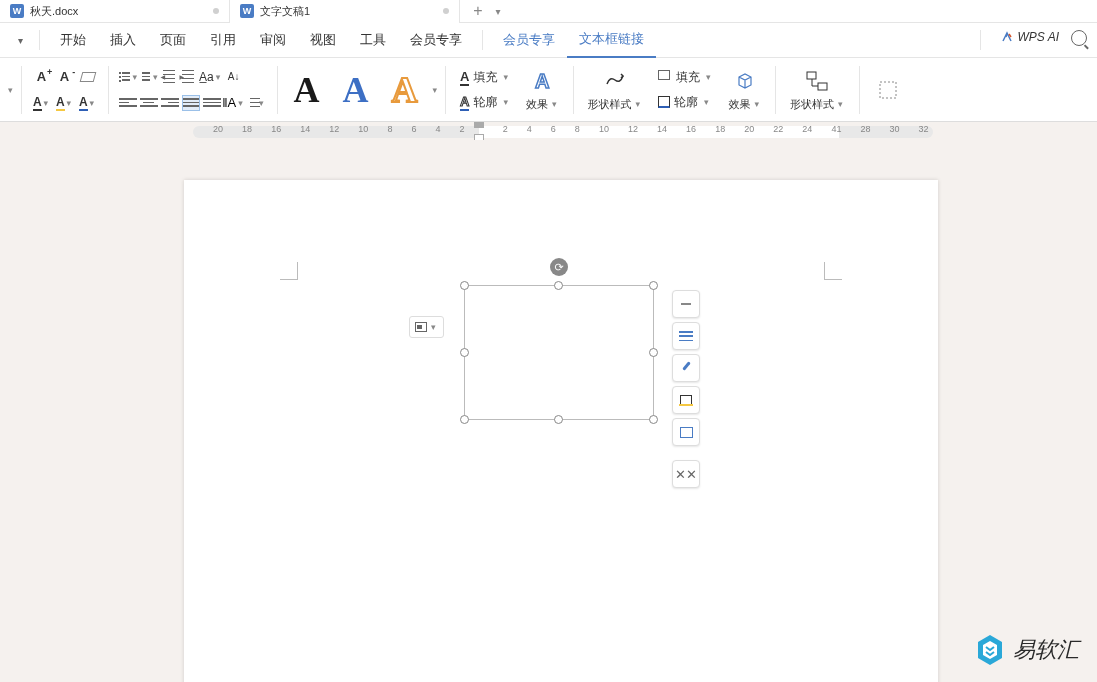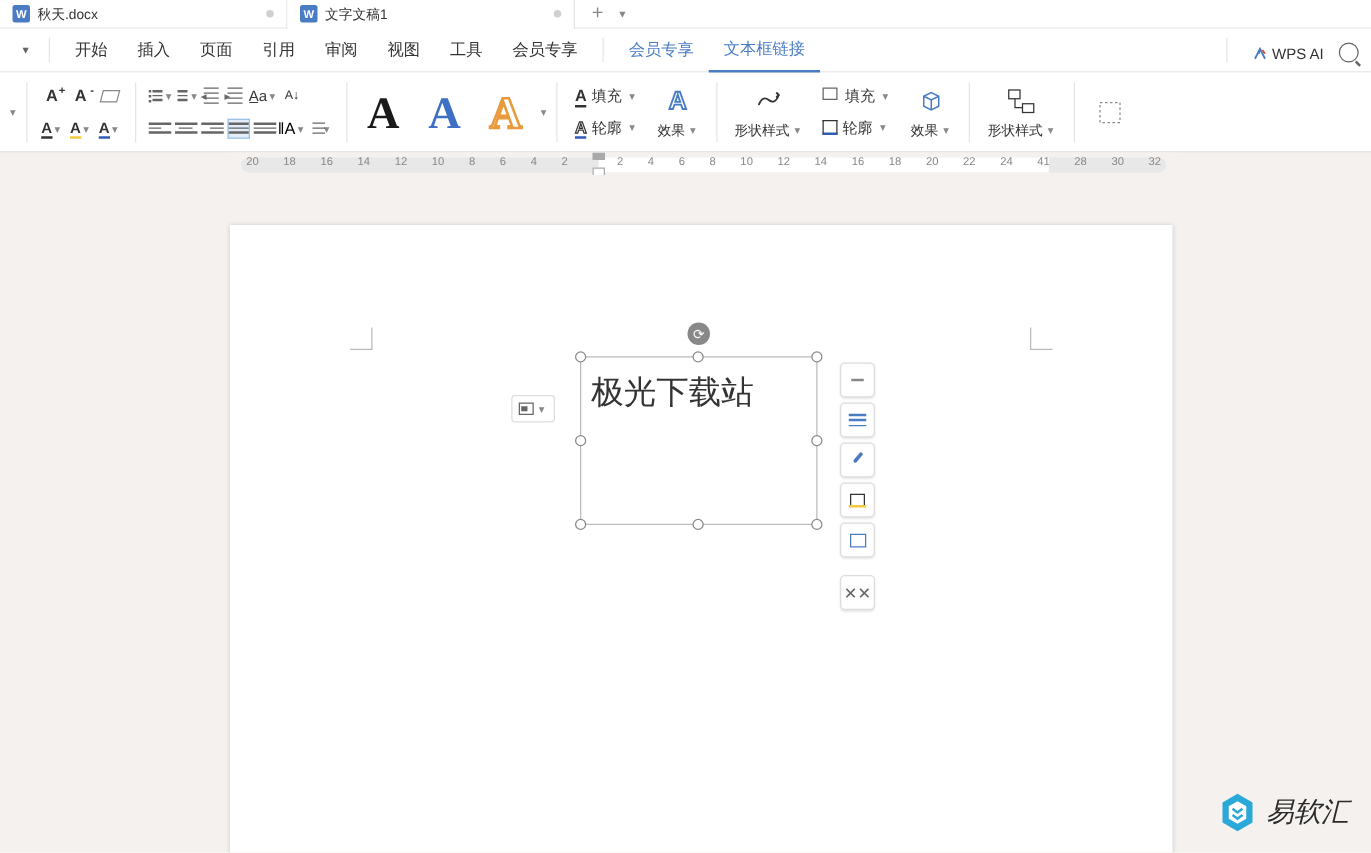--- a/index.html
+++ b/index.html
@@ -11,21 +11,21 @@
 .tab-close{position:absolute;right:10px;width:6px;height:6px;border-radius:50%;background:#d0d0d0;}
 .tab-add{width:20px;height:20px;display:flex;align-items:center;justify-content:center;color:#888;font-size:16px;margin-left:8px;cursor:pointer;}
 .tab-menu{width:20px;display:flex;align-items:center;justify-content:center;color:#888;font-size:10px;cursor:pointer;}
 .menubar{height:35px;background:#fff;display:flex;align-items:center;padding:0 10px;border-bottom:1px solid #e5e5e5;}
 .menu-left{display:flex;align-items:center;}
 .menu-arrow{padding:0 8px;color:#666;font-size:10px;cursor:pointer;}
 .menu-sep{width:1px;height:20px;background:#e5e5e5;margin:0 8px;}
 .menu-item{padding:0 12px;font-size:13px;color:#333;cursor:pointer;}
 .menu-item.link{color:#4a7cc4;}
 .menu-item.active{color:#4a7cc4;border-bottom:2px solid #4a7cc4;height:35px;display:flex;align-items:center;}
-.menu-right{margin-left:auto;display:flex;align-items:flex-end;gap:12px;}
+.menu-right{margin-left:auto;display:flex;align-items:flex-start;gap:12px;font-style:italic;}
 .wps-ai{display:flex;align-items:center;gap:4px;font-size:12px;color:#333;}
 .ai-ico{width:12px;height:12px;}
 .search-ico{width:16px;height:16px;border:1.5px solid #666;border-radius:50%;position:relative;}
 .search-ico::after{content:'';position:absolute;width:5px;height:1.5px;background:#666;bottom:-2px;right:-3px;transform:rotate(45deg);}
 .toolbar{height:64px;background:#fff;display:flex;align-items:center;padding:0 6px;border-bottom:1px solid #ddd;}
 .tb-col{display:flex;flex-direction:column;gap:6px;padding:0 4px;}
 .tb-sep{width:1px;height:48px;background:#e5e5e5;margin:0 6px;}
 .tb-arrow{color:#888;font-size:9px;padding:2px;}
 .sq-btn{width:20px;height:20px;display:flex;align-items:center;justify-content:center;border:1px solid transparent;cursor:pointer;}
 .Ap{color:#333;font-size:13px;font-weight:bold;position:relative;}
@@ -61,21 +61,21 @@
 .tb-group{display:flex;flex-direction:column;gap:4px;padding:0 4px;}
 .tb-wbtn{display:flex;align-items:center;gap:4px;font-size:12px;color:#333;cursor:pointer;padding:2px 4px;white-space:nowrap;}
 .paint{width:14px;height:14px;position:relative;}
 .paint::before{content:'';position:absolute;width:10px;height:8px;border:1.5px solid #666;top:0;left:0;}
 .tb-big{display:flex;flex-direction:column;align-items:center;gap:2px;padding:0 8px;cursor:pointer;}
 .tb-big-ico{width:28px;height:28px;display:flex;align-items:center;justify-content:center;}
 .tb-big-lbl{font-size:11px;color:#333;display:flex;align-items:flex-start;gap:2px;}
 .ruler{height:18px;background:#f5f1ee;position:relative;margin-left:183px;width:760px;overflow:hidden;}
 .ruler-bg{position:absolute;left:10px;right:10px;top:4px;height:12px;background:#e8e8e8;border-radius:6px;}
 .ruler-white{position:absolute;left:296px;width:360px;top:4px;height:12px;background:#fff;}
-.ruler-nums{position:absolute;top:2px;left:0;right:0;display:flex;justify-content:space-between;padding:0 14px;}
+.ruler-nums{position:absolute;top:2px;left:16px;right:0;display:flex;justify-content:space-between;padding:0 14px;}
 .ruler-nums span{font-size:9px;color:#888;}
 .ruler-marker{position:absolute;top:0;left:296px;}
 .ruler-marker::before{content:'';position:absolute;width:10px;height:6px;background:#aaa;top:0;left:-5px;}
 .ruler-marker::after{content:'';position:absolute;width:8px;height:8px;border:1px solid #aaa;background:#fff;top:12px;left:-5px;}
 .canvas{position:absolute;top:140px;left:0;right:0;bottom:0;background:#f5f1ee;overflow:hidden;}
 .page{position:absolute;left:184px;top:40px;width:754px;height:600px;background:#fff;box-shadow:0 0 4px rgba(0,0,0,0.15);}
 .corner{position:absolute;width:18px;height:18px;}
 .corner.tl{top:82px;left:96px;border-right:1px solid #bbb;border-bottom:1px solid #bbb;}
 .corner.tr{top:82px;right:96px;border-left:1px solid #bbb;border-bottom:1px solid #bbb;}
 .textbox{position:absolute;left:280px;top:105px;width:190px;height:135px;border:1px solid #bbb;}
@@ -392,21 +392,20 @@
     <div class="textbox">
       <div class="rotate-handle">⟳</div>
       <div class="handle tl"></div>
       <div class="handle tm"></div>
       <div class="handle tr"></div>
       <div class="handle ml"></div>
       <div class="handle mr"></div>
       <div class="handle bl"></div>
       <div class="handle bm"></div>
       <div class="handle br"></div>
-      <div class="textbox-content">极光下载站</div>
     </div>
     <div class="float-panel">
       <div class="float-btn">
           <div class="minus-ico"></div>
         </div>
       <div class="float-btn">
           <div class="lines-ico">
             <i></i>
             <i></i>
             <i></i>

